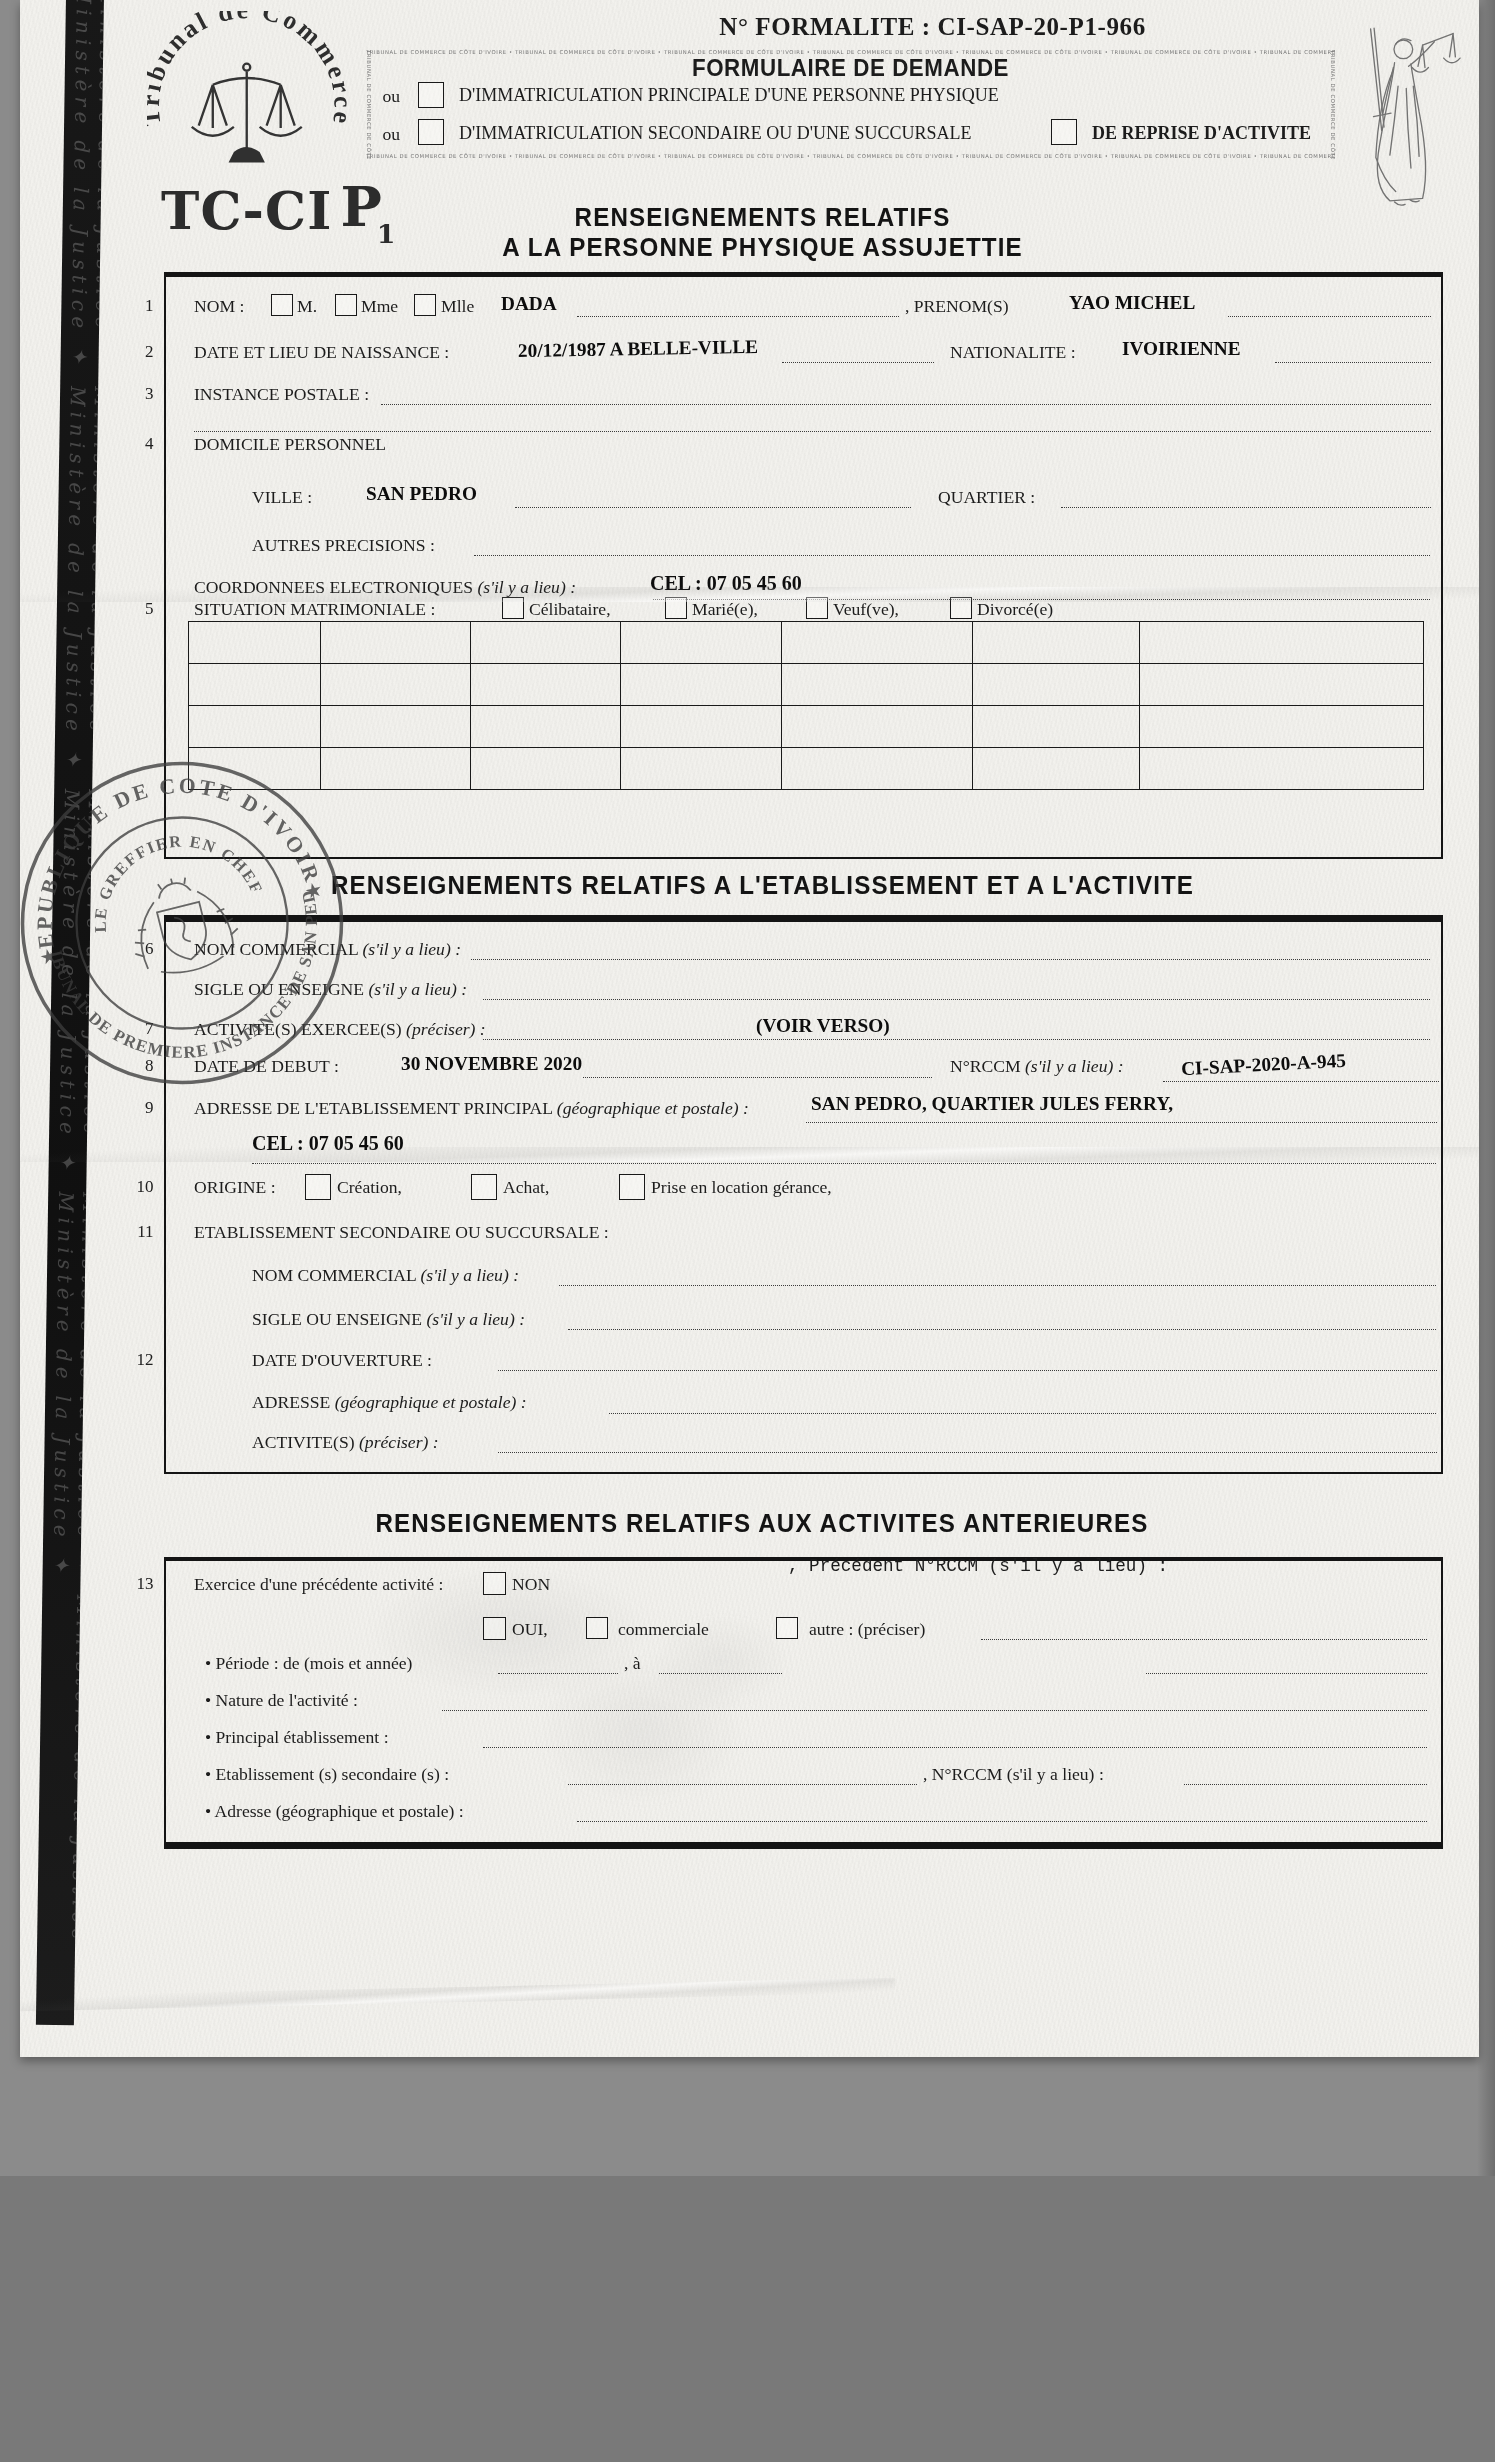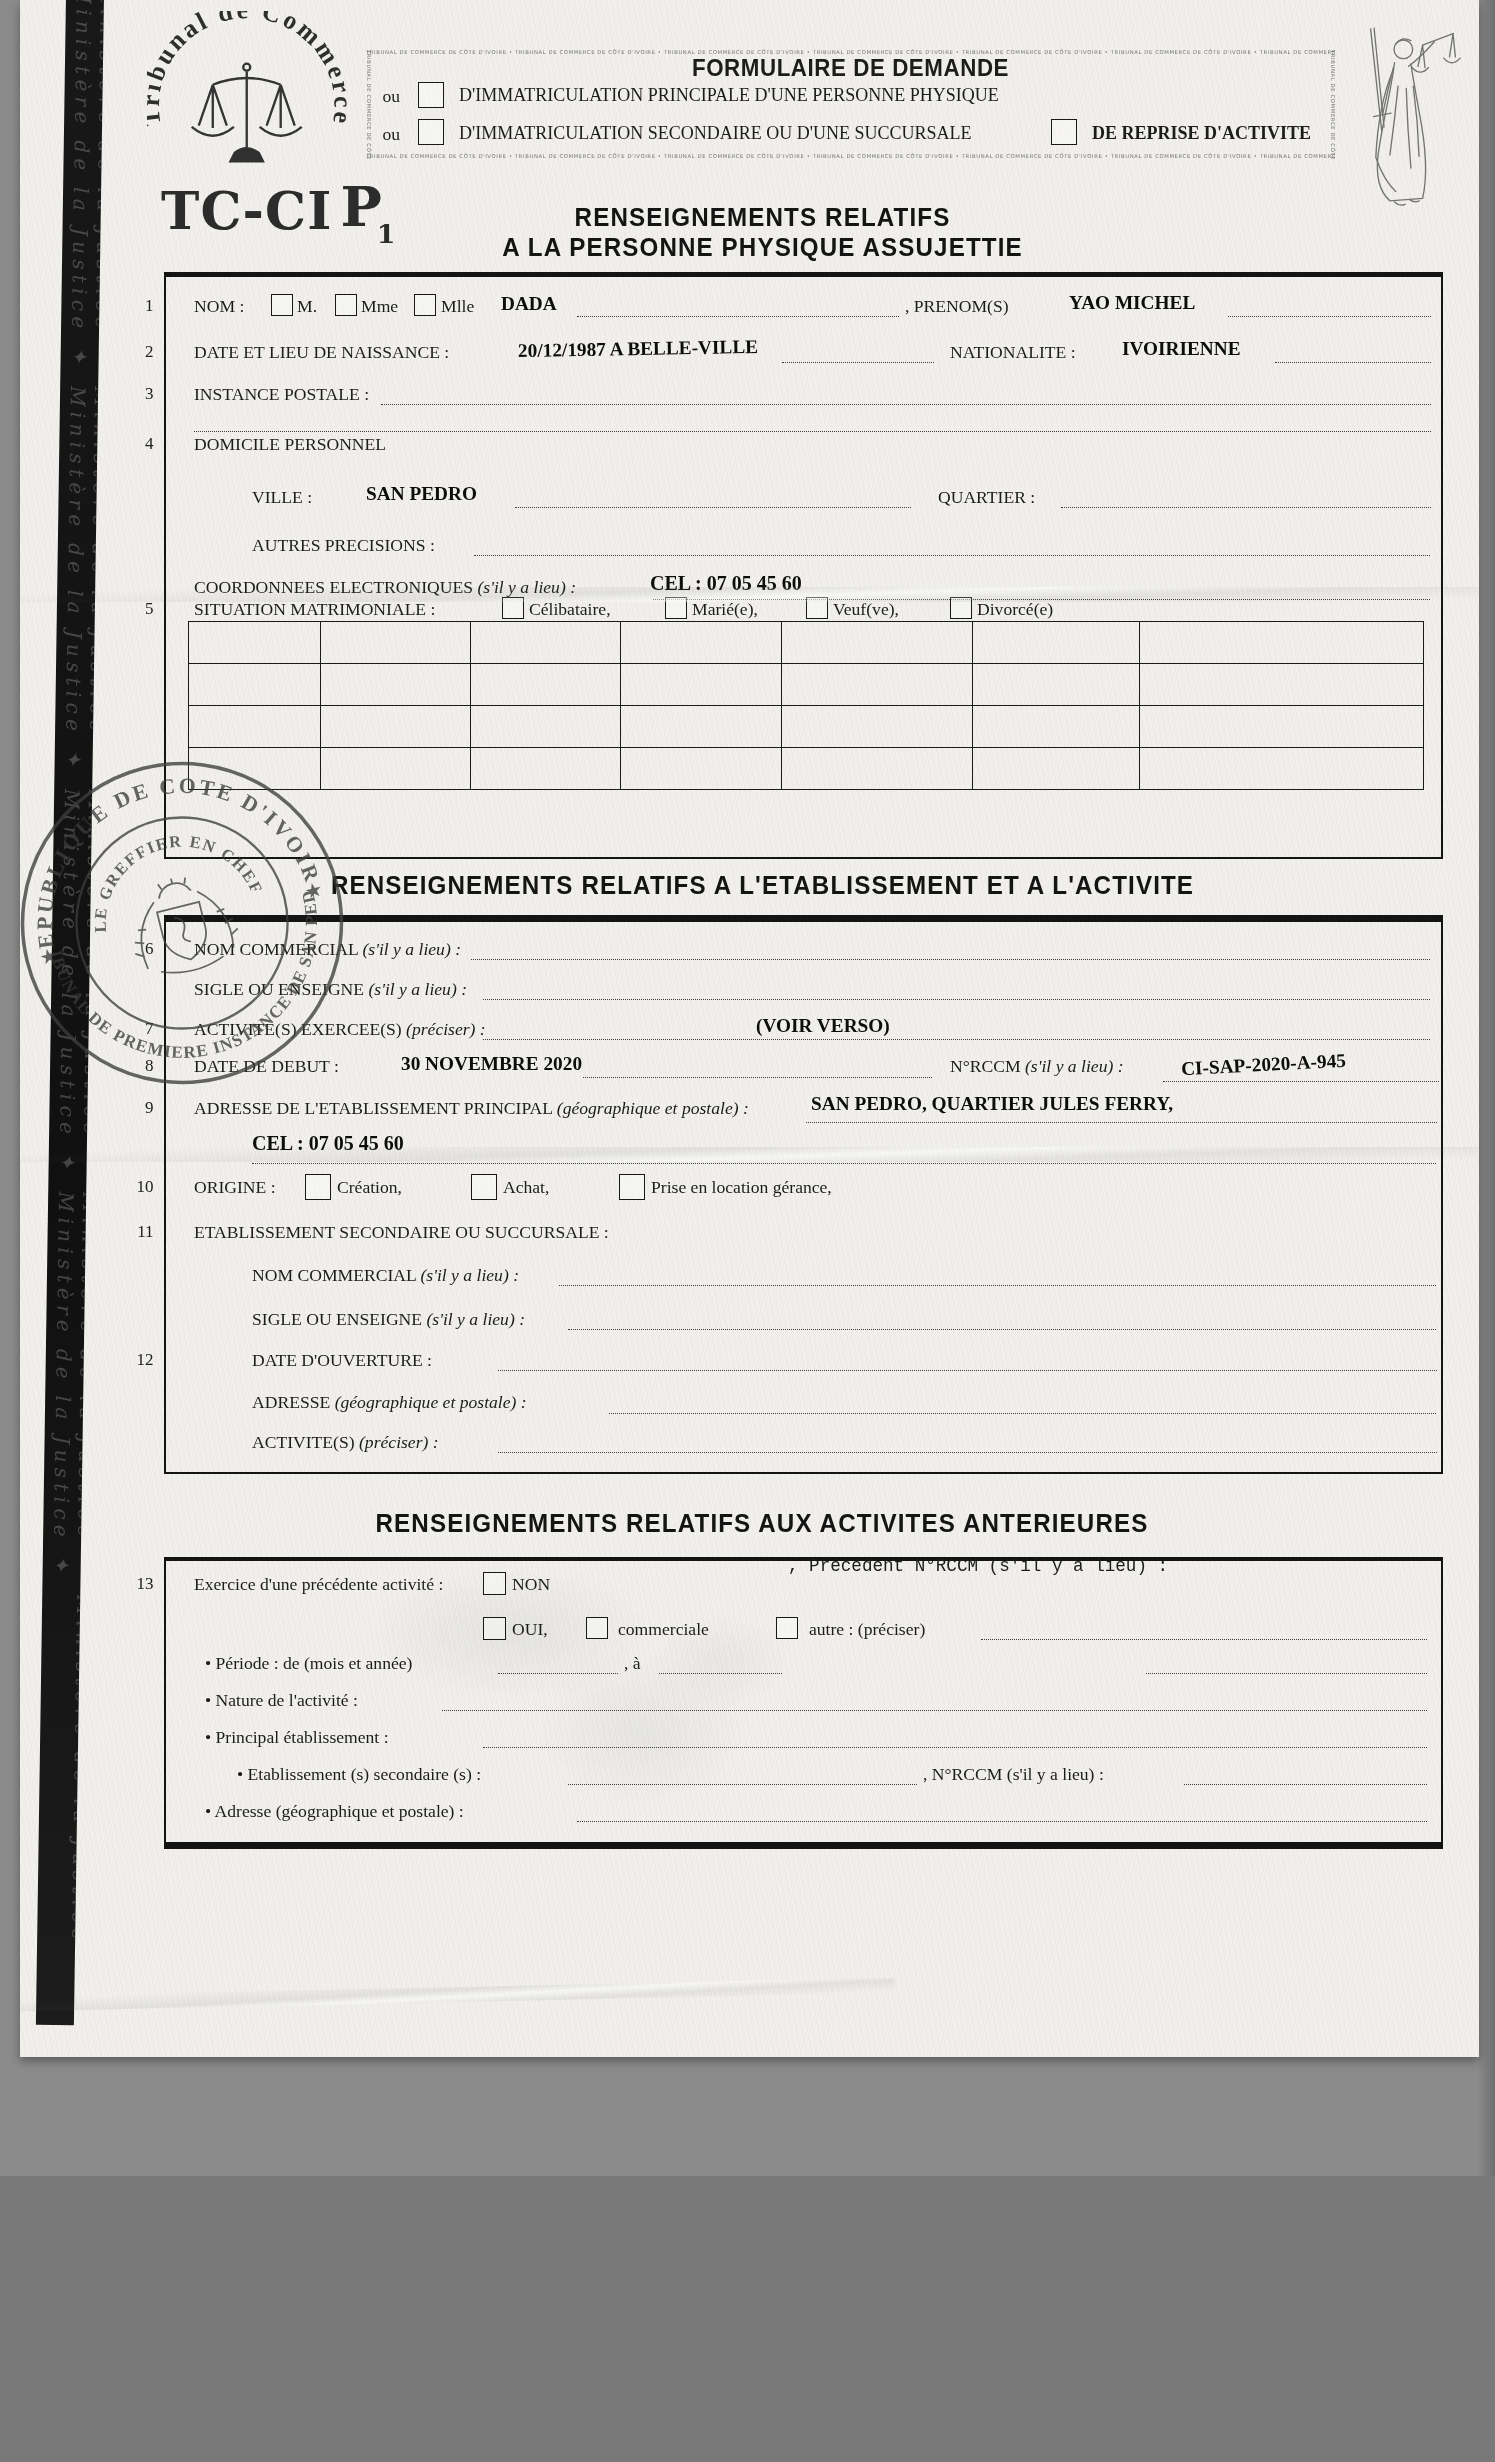--- a/index.html
+++ b/index.html
@@ -70,20 +70,21 @@
       <path d="M228,126 L204,196 M228,126 L252,196 M228,126 L228,200"></path>
       <path d="M76,198 Q112,228 148,198"></path>
       <path d="M192,198 Q228,228 264,198"></path>
       <path d="M148,241 Q170,224 192,241 L201,259 L139,259 Z" fill="#303030" stroke="none"></path>
     </g>
     <text x="170" y="372" text-anchor="middle" font-family="DejaVu Serif,serif" font-weight="bold" font-size="88" fill="#2c2c2c" letter-spacing="2">TC-CI</text>
     <text x="330" y="368" font-family="DejaVu Serif,serif" font-weight="bold" font-size="94" fill="#2c2c2c">P</text>
     <text x="392" y="396" font-family="DejaVu Serif,serif" font-weight="bold" font-size="46" fill="#2c2c2c">1</text>
   </svg>
 
+  <div class="t" style="left:502px;top:13px;width:821px;text-align:center;font-size:25px;font-weight:bold;letter-spacing:0.6px;">N° FORMALITE : CI-SAP-20-P1-966</div>
 
   <div class="hbox">
     <div class="micro" style="left:0;top:-1.2px;width:100%;height:7px;">TRIBUNAL DE COMMERCE DE CÔTE D'IVOIRE • TRIBUNAL DE COMMERCE DE CÔTE D'IVOIRE • TRIBUNAL DE COMMERCE DE CÔTE D'IVOIRE • TRIBUNAL DE COMMERCE DE CÔTE D'IVOIRE • TRIBUNAL DE COMMERCE DE CÔTE D'IVOIRE • TRIBUNAL DE COMMERCE DE CÔTE D'IVOIRE • TRIBUNAL DE COMMERCE DE CÔTE D'IVOIRE • TRIBUNAL DE COMMERCE DE CÔTE D'IVOIRE • TRIBUNAL DE COMMERCE DE CÔTE D'IVOIRE • TRIBUNAL DE COMMERCE DE CÔTE D'IVOIRE • TRIBUNAL DE COMMERCE DE CÔTE D'IVOIRE • TRIBUNAL DE COMMERCE DE CÔTE D'IVOIRE • TRIBUNAL DE COMMERCE DE CÔTE D'IVOIRE • TRIBUNAL DE COMMERCE DE CÔTE D'IVOIRE • TRIBUNAL DE COMMERCE DE CÔTE D'IVOIRE • TRIBUNAL DE COMMERCE DE CÔTE D'IVOIRE • TRIBUNAL DE COMMERCE DE CÔTE D'IVOIRE • TRIBUNAL DE COMMERCE DE CÔTE D'IVOIRE • </div>
     <div class="micro" style="left:0;bottom:-1.2px;width:100%;height:7px;">TRIBUNAL DE COMMERCE DE CÔTE D'IVOIRE • TRIBUNAL DE COMMERCE DE CÔTE D'IVOIRE • TRIBUNAL DE COMMERCE DE CÔTE D'IVOIRE • TRIBUNAL DE COMMERCE DE CÔTE D'IVOIRE • TRIBUNAL DE COMMERCE DE CÔTE D'IVOIRE • TRIBUNAL DE COMMERCE DE CÔTE D'IVOIRE • TRIBUNAL DE COMMERCE DE CÔTE D'IVOIRE • TRIBUNAL DE COMMERCE DE CÔTE D'IVOIRE • TRIBUNAL DE COMMERCE DE CÔTE D'IVOIRE • TRIBUNAL DE COMMERCE DE CÔTE D'IVOIRE • TRIBUNAL DE COMMERCE DE CÔTE D'IVOIRE • TRIBUNAL DE COMMERCE DE CÔTE D'IVOIRE • TRIBUNAL DE COMMERCE DE CÔTE D'IVOIRE • TRIBUNAL DE COMMERCE DE CÔTE D'IVOIRE • TRIBUNAL DE COMMERCE DE CÔTE D'IVOIRE • TRIBUNAL DE COMMERCE DE CÔTE D'IVOIRE • TRIBUNAL DE COMMERCE DE CÔTE D'IVOIRE • TRIBUNAL DE COMMERCE DE CÔTE D'IVOIRE • </div>
     <div class="micro microV" style="left:-1.2px;top:0;height:100%;width:7px;">TRIBUNAL DE COMMERCE DE CÔTE D'IVOIRE • TRIBUNAL DE COMMERCE DE CÔTE D'IVOIRE • TRIBUNAL DE COMMERCE DE CÔTE D'IVOIRE • TRIBUNAL DE COMMERCE DE CÔTE D'IVOIRE • TRIBUNAL DE COMMERCE DE CÔTE D'IVOIRE • TRIBUNAL DE COMMERCE DE CÔTE D'IVOIRE • </div>
     <div class="micro microV" style="right:-1.2px;top:0;height:100%;width:7px;">TRIBUNAL DE COMMERCE DE CÔTE D'IVOIRE • TRIBUNAL DE COMMERCE DE CÔTE D'IVOIRE • TRIBUNAL DE COMMERCE DE CÔTE D'IVOIRE • TRIBUNAL DE COMMERCE DE CÔTE D'IVOIRE • TRIBUNAL DE COMMERCE DE CÔTE D'IVOIRE • TRIBUNAL DE COMMERCE DE CÔTE D'IVOIRE • </div>
     <div class="t" style="left:0;top:4.7px;width:100%;text-align:center;font-family:'Liberation Sans',sans-serif;font-weight:bold;font-size:23.5px;letter-spacing:0.6px;transform:scaleX(.95);">FORMULAIRE DE DEMANDE</div>
     <div class="t" style="left:16.4px;top:36px;">ou</div>
     <div class="cb lg" style="left:52px;top:32px;"></div>
     <div class="t" style="left:93px;top:35px;font-size:18px;">D'IMMATRICULATION PRINCIPALE D'UNE PERSONNE PHYSIQUE</div>
@@ -303,21 +304,21 @@
   <div class="dl" style="left:639px;top:1654px;width:123px;"></div>
   <div class="t" style="left:768px;top:1556px;font-family:Liberation Mono, monospace;">, Précédent N°RCCM (s'il y a lieu) :</div>
   <div class="dl" style="left:1126px;top:1654px;width:281px;"></div>
 
   <div class="t" style="left:185px;top:1690px;">• Nature de l'activité :</div>
   <div class="dl" style="left:422px;top:1691px;width:985px;"></div>
 
   <div class="t" style="left:185px;top:1727px;">• Principal établissement :</div>
   <div class="dl" style="left:463px;top:1728px;width:944px;"></div>
 
-  <div class="t" style="left:185px;top:1764px;margin-left:32px;">• Etablissement (s) secondaire (s) :</div>
+  <div class="t" style="left:185px;top:1764px;">• Etablissement (s) secondaire (s) :</div>
   <div class="dl" style="left:548px;top:1765px;width:349px;"></div>
   <div class="t" style="left:903px;top:1764px;">, N°RCCM (s'il y a lieu) :</div>
   <div class="dl" style="left:1164px;top:1765px;width:243px;"></div>
 
   <div class="t" style="left:185px;top:1801px;">• Adresse (géographique et postale) :</div>
   <div class="dl" style="left:557px;top:1802px;width:850px;"></div>
 
   <svg class="stampSvg" viewBox="0 0 580 580" style="left:-8.2px;top:753px;width:340px;height:340px;transform:rotate(-14deg);">
     <defs>
       <path id="stA" d="M 68,290 A 222,222 0 1 1 512,290"></path>

